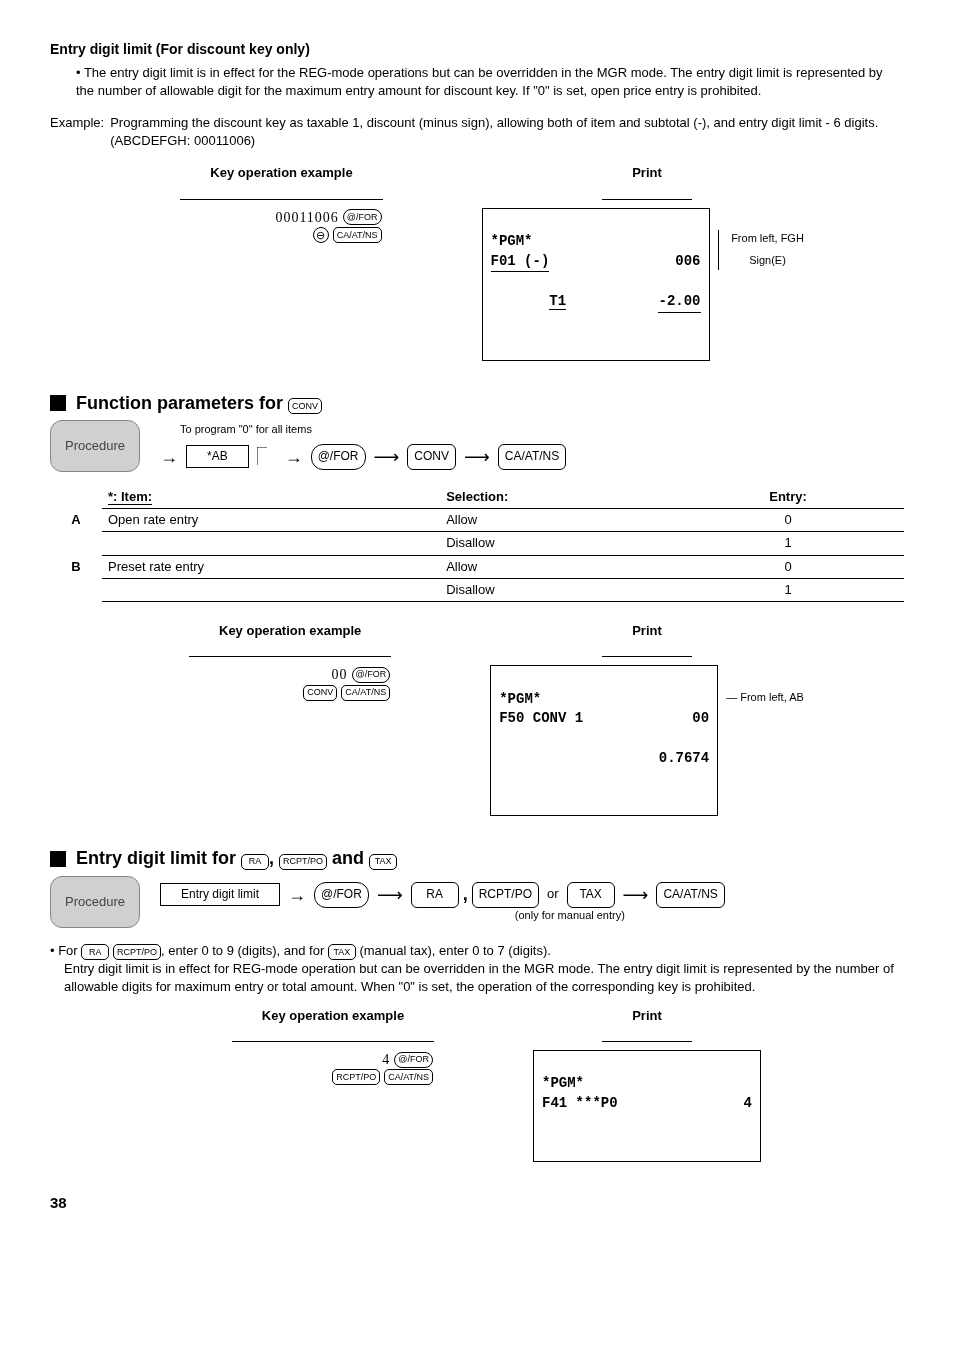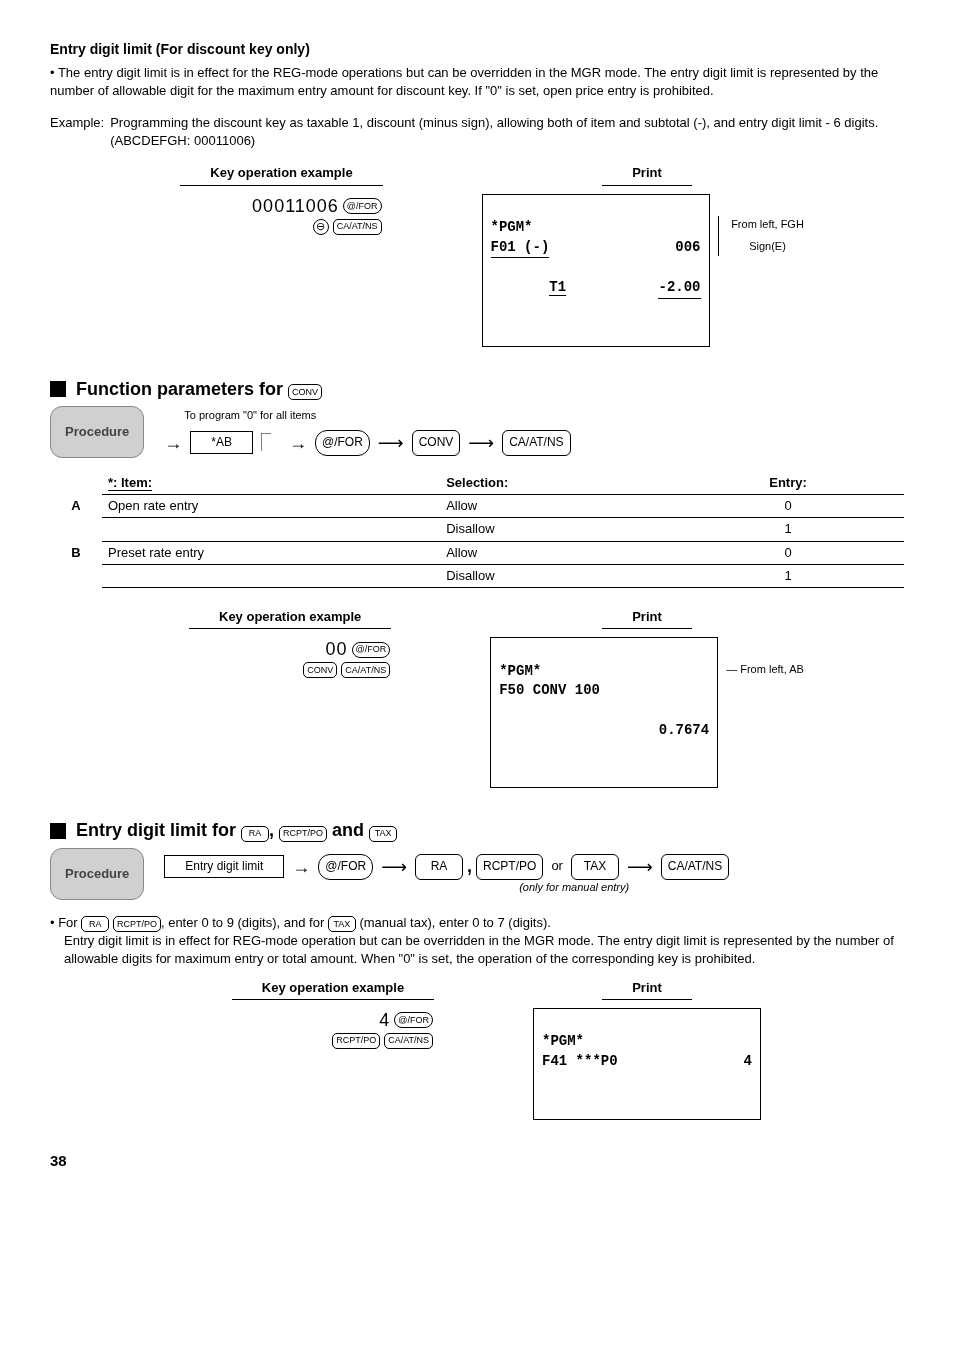--- a/index.html
+++ b/index.html
@@ -7,48 +7,48 @@
     font-size: 13px;
     color: #000;
     margin: 0;
     padding: 40px 50px;
     width: 954px;
     box-sizing: border-box;
     line-height: 1.4;
   }
   .bold { font-weight: bold; }
   h4 { font-size: 14px; margin: 0 0 4px 0; font-weight: bold; }
-  .para { margin-left: 0; }
+  .para { margin-left: 26px; }
   .section-title {
     font-size: 18px;
     font-weight: bold;
     display: flex;
     align-items: center;
     gap: 10px;
     margin-top: 30px;
   }
   .black-square { width: 16px; height: 16px; background: #000; display: inline-block; }
   .procedure-badge {
     display: inline-flex;
     align-items: center;
     justify-content: center;
     background: #d0d0d0;
     border-radius: 12px;
     padding: 16px 14px;
     font-family: Arial, sans-serif;
-    font-weight: bold;
+    font-weight: normal;
     font-size: 13px;
     color: #444;
     border: 0.5px solid #888;
   }
   .kop-row { display: flex; gap: 60px; align-items: flex-start; justify-content: center; }
   .kop-col { flex: 0 0 auto; text-align: center; }
-  .kop-header { font-weight: bold; border-bottom: 1px solid #000; padding: 0 30px 2px; display: inline-block; margin-bottom: 8px; }
+  .kop-header { font-weight: bold; border-bottom: 1px solid #000; padding: 0 30px 16px; display: inline-block; margin-bottom: 8px; }
   .keyrow { display: flex; gap: 4px; align-items: center; justify-content: flex-end; }
-  .big-num { font-family: Liberation Sans, sans-serif; font-size: 18px; letter-spacing: 1px; }
+  .big-num { font-family: Liberation Serif, serif; font-size: 14px; letter-spacing: 1px; }
   .keycap {
     border: 1px solid #000;
     border-radius: 5px;
     padding: 0 3px;
     font-size: 9px;
     font-family: Arial, sans-serif;
     display: inline-flex;
     align-items: center;
     justify-content: center;
     min-width: 30px;
@@ -116,21 +116,21 @@
     border-collapse: collapse;
     width: 100%;
     margin-top: 14px;
     font-size: 13px;
   }
   table.sel th { text-align: left; border-bottom: 1.5px solid #000; padding: 2px 6px; }
   table.sel td { border-bottom: 1px solid #000; padding: 2px 6px; }
   table.sel .entry-col { text-align: center; width: 220px; }
   table.sel .item-col { width: 40px; font-weight: bold; text-align: center; }
 
-  .under-note { font-size: 11px; text-align: right; font-style: italic; }
+  .under-note { font-size: 11px; text-align: right; }
   .page-num { font-weight: bold; font-size: 15px; margin-top: 30px; }
   .proc-wrap { display:flex; align-items:center; gap: 20px; margin-top: 4px;}
   .vlabel { font-size: 11px; }
   .vert-line { border-left: 1px solid #000; height: 14px; margin: 0 auto; width: 0;}
 </style>
 </head>
 <body>
 
 <h4>Entry digit limit (For discount key only)</h4>
 <div class="para">• The entry digit limit is in effect for the REG-mode operations but can be overridden in the MGR mode.  The entry digit limit is represented by the number of allowable digit for the maximum entry amount for discount key.  If "0" is set, open price entry is prohibited.</div>
@@ -246,21 +246,21 @@
         <span class="keycap small">CONV</span>
         <span class="keycap">CA/AT/NS</span>
       </div>
     </div>
   </div>
   <div class="kop-col">
     <div class="kop-header">Print</div>
     <div class="receipt-wrap">
       <div class="receipt">
 <span>*PGM*</span>
-<span style="display:flex; "><span>F50 CONV 1</span><span>00</span></span>
+<span style="display:flex; justify-content:space-between;"><span>F50 CONV 1</span><span>00</span></span>
 <span style="display:flex; justify-content:flex-end;"><span>0.7674</span></span>
       </div>
       <div class="callout" style="margin-top:24px;">— <span>From left, AB</span></div>
     </div>
   </div>
 </div>
 
 <div class="section-title">
   <span class="black-square"></span>
   <span>

